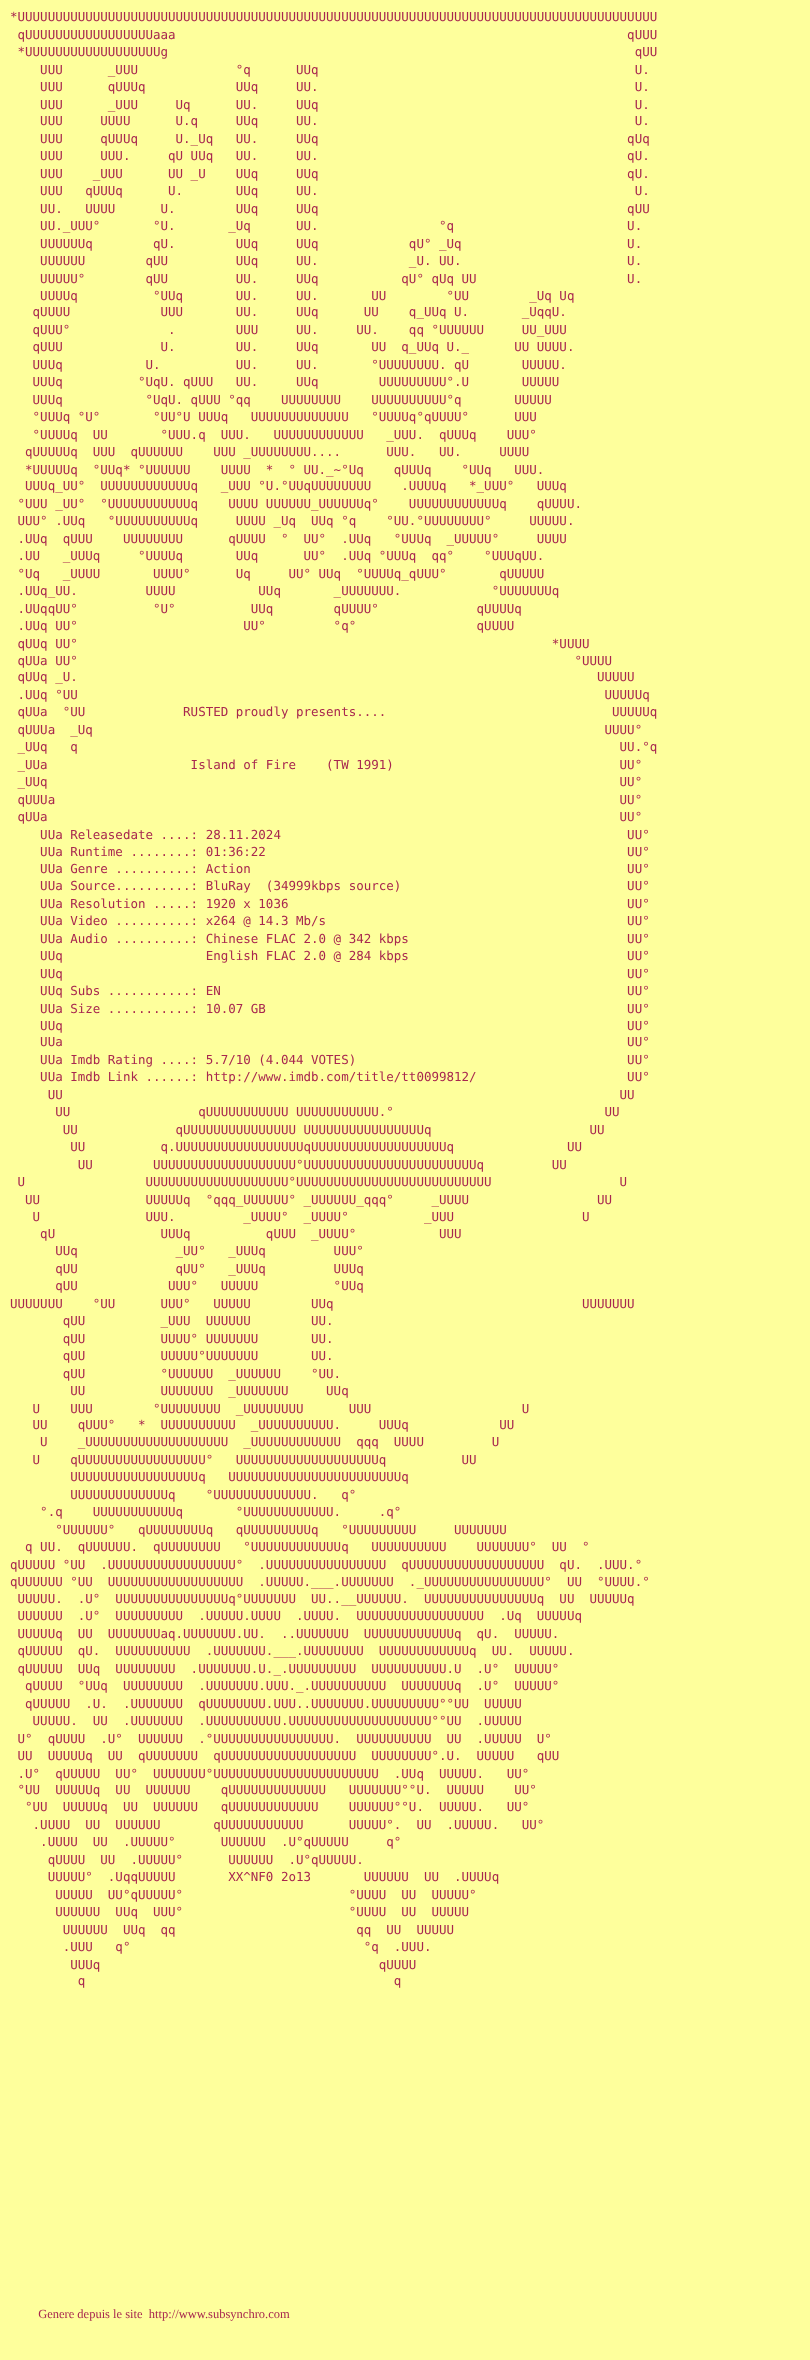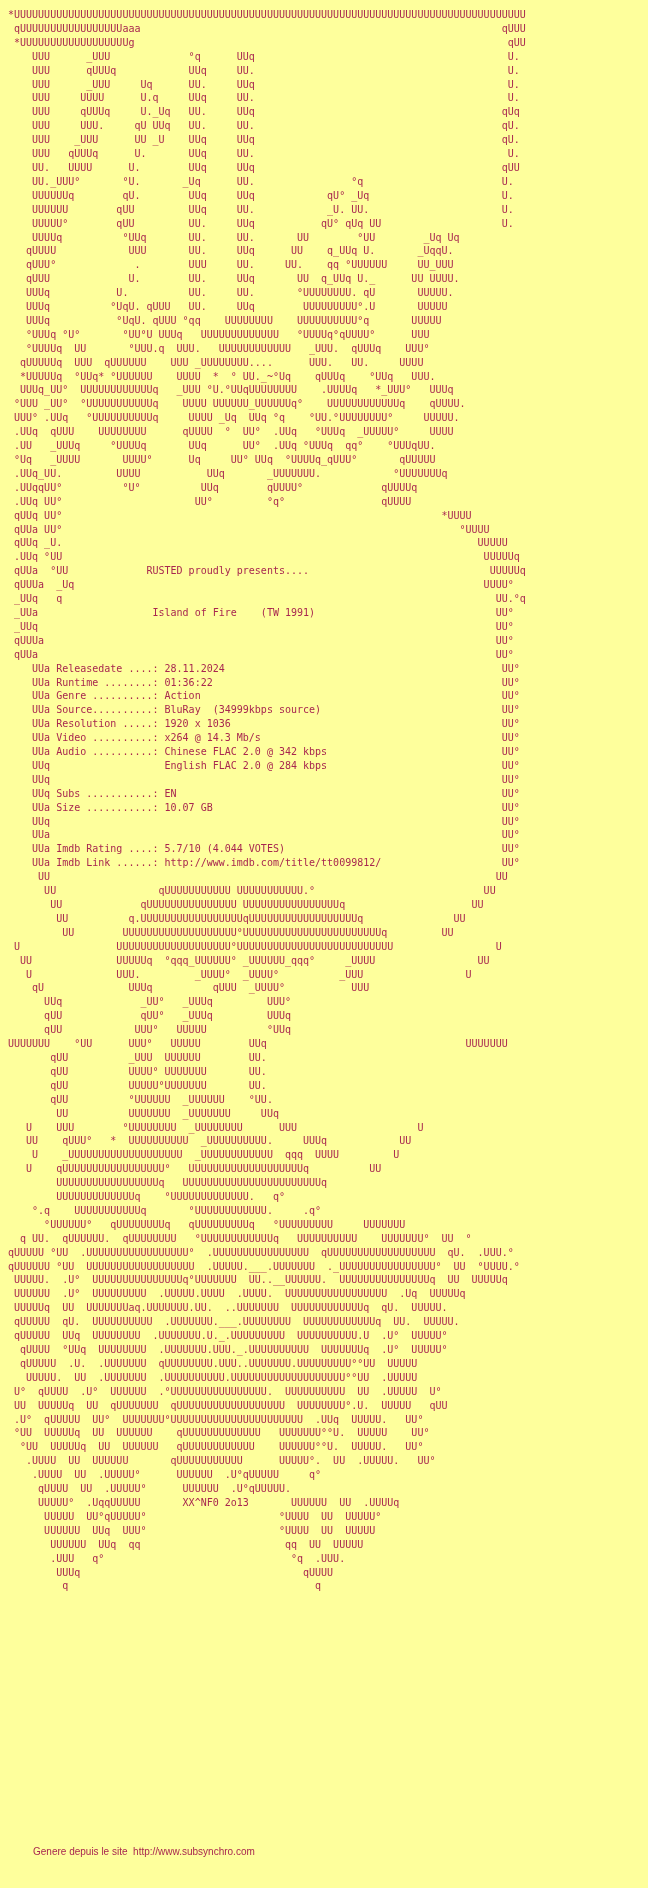--- a/index.html
+++ b/index.html
@@ -21,21 +21,21 @@
     padding: 8px 0 0 8px;
     font-family: "DejaVu Sans Mono", monospace;
     font-size: 10px;
     line-height: 13.9px;
     color: #a8274f;
     white-space: pre;
   }
   pre.nfo-footer {
     margin: 252px 0 0 0;
     padding: 0 0 0 8px;
-    font-family: Liberation Sans, sans-serif;
+    font-family: Liberation Serif, serif;
     font-size: 10px;
     line-height: 14px;
     color: #a8274f;
     white-space: pre;
   }
 </style>
 </head>
 <body>
 
 <div class="nfo-wrap">

